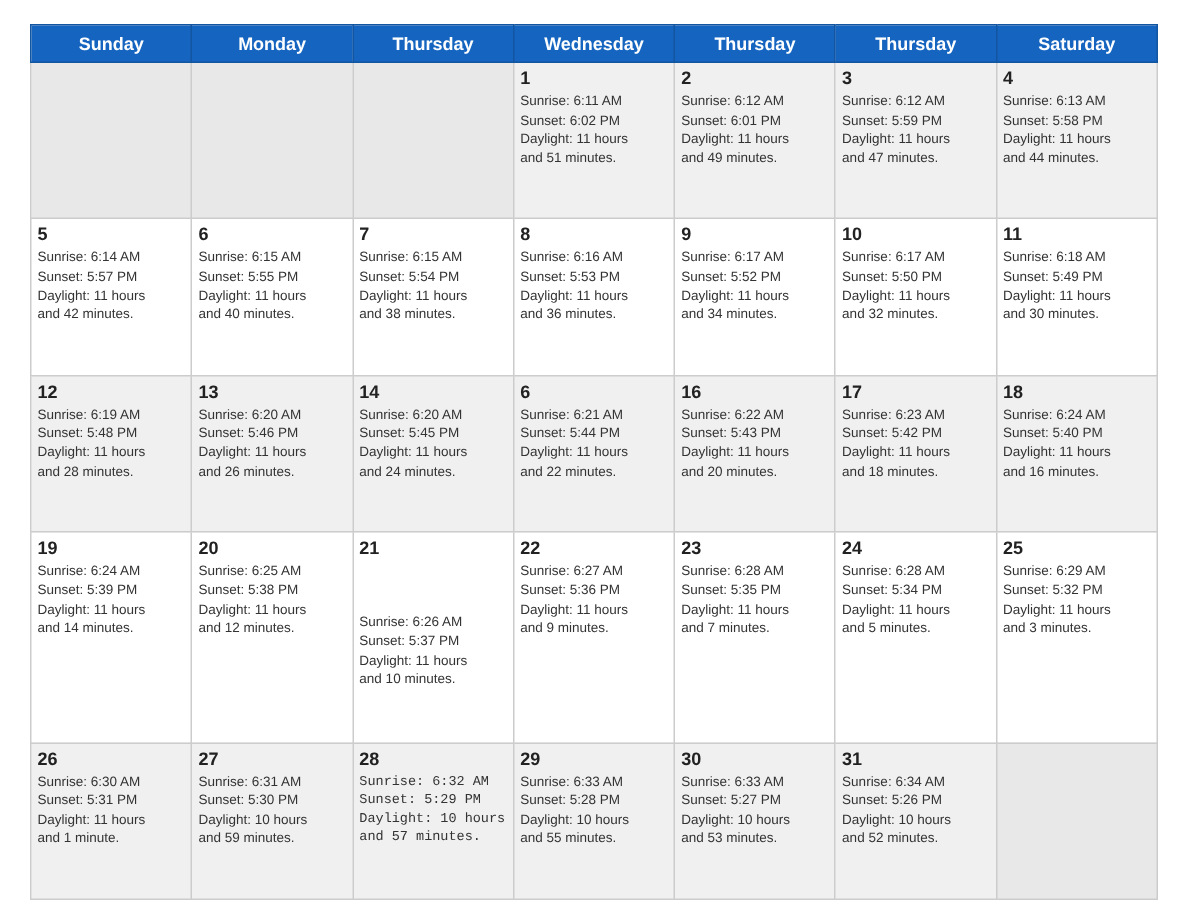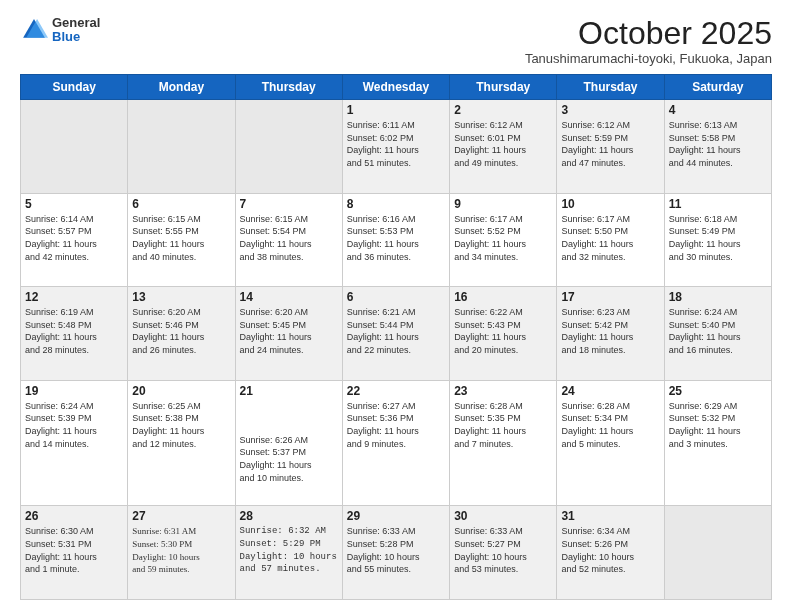--- a/index.html
+++ b/index.html
@@ -97,36 +97,20 @@
       background: #f0f0f0;
     }
     .row-shaded td.empty {
       background: #e8e8e8;
     }
   </style>
 </head>
 <body>
 
 <div class="page">
-  <div class="header">
-    <div class="logo">
-      <svg class="logo-icon" viewBox="0 0 36 36">
-        <polygon points="18,4 32,28 4,28" fill="#1565c0"></polygon>
-        <polygon points="22,4 36,28 8,28" fill="#42a5f5" opacity="0.6"></polygon>
-      </svg>
-      <div class="logo-text">
-        <span class="logo-general">General</span>
-        <span class="logo-blue">Blue</span>
-      </div>
-    </div>
-    <div class="title-block">
-      <div class="month-title">October 2025</div>
-      <div class="subtitle">Tanushimarumachi-toyoki, Fukuoka, Japan</div>
-    </div>
-  </div>
 
   <table class="calendar">
     <thead>
       <tr>
       <th>Sunday</th>
           <th>Monday</th>
           <th>Thursday</th>
           <th>Wednesday</th>
           <th>Thursday</th>
           <th>Thursday</th>
@@ -323,21 +307,21 @@
         <tr class="row-shaded">
           <td>
             <div class="day-number">26</div>
             <div class="day-info" style="white-space: pre-line;">Sunrise: 6:30 AM
 Sunset: 5:31 PM
 Daylight: 11 hours
 and 1 minute.</div>
           </td>
           <td>
             <div class="day-number">27</div>
-            <div class="day-info" style="white-space: pre-line; font-family: Liberation Serif, serif;">Sunrise: 6:31 AM
+            <div class="day-info" style="white-space: pre-line;">Sunrise: 6:31 AM
 Sunset: 5:30 PM
 Daylight: 10 hours
 and 59 minutes.</div>
           </td>
           <td>
             <div class="day-number">28</div>
             <div class="day-info" style="white-space: pre-line; font-family: Liberation Mono, monospace;">Sunrise: 6:32 AM
 Sunset: 5:29 PM
 Daylight: 10 hours
 and 57 minutes.</div>

